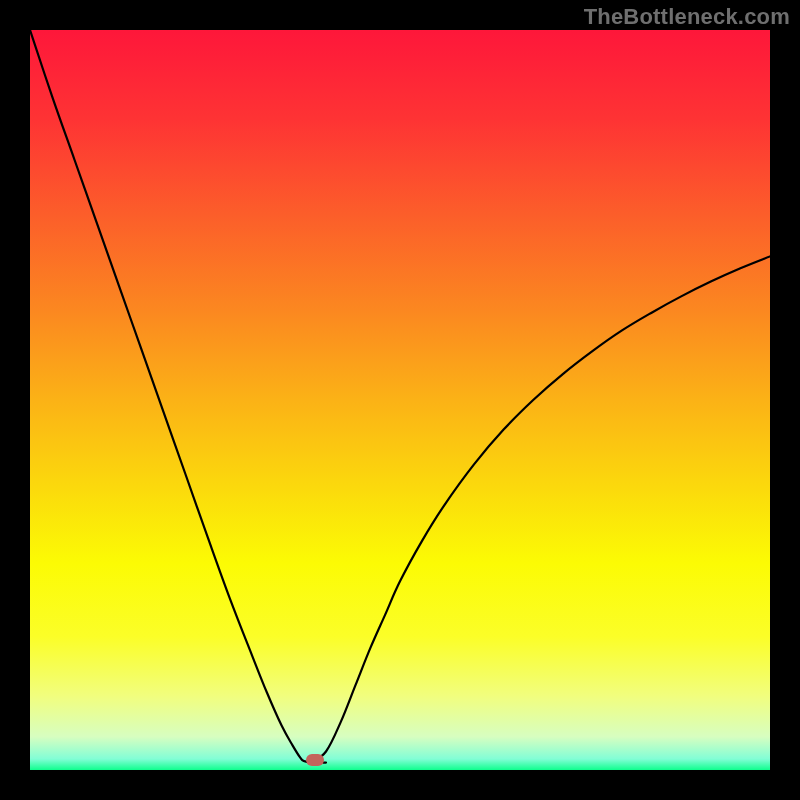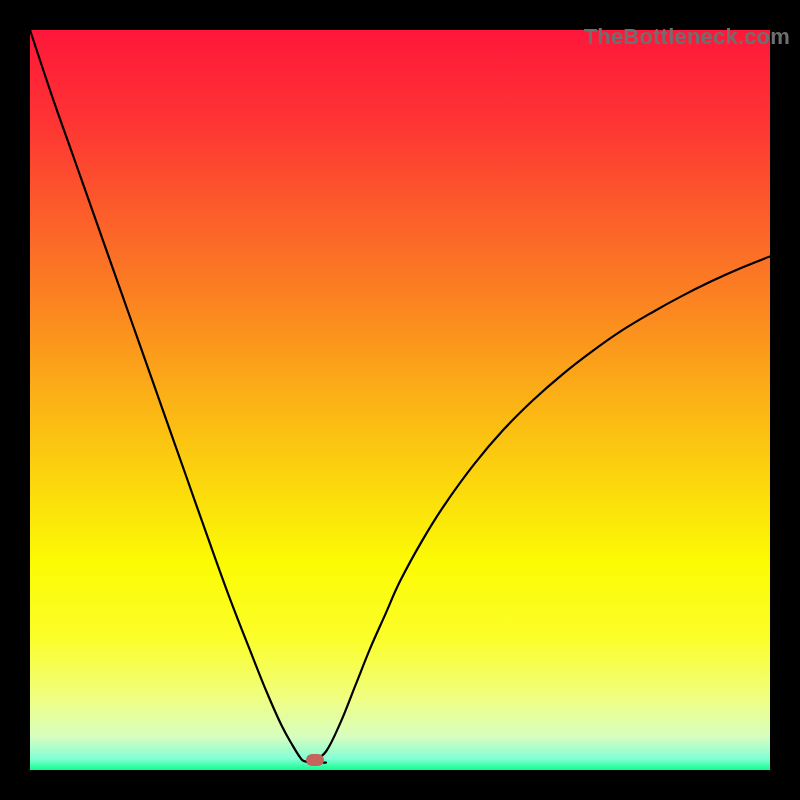--- a/index.html
+++ b/index.html
@@ -84,14 +84,14 @@
     </svg>
 
     <svg class="curve" viewBox="0 0 740 740" preserveAspectRatio="none">
       <path id="curve-left" fill="none" stroke="#000000" stroke-width="2.2" stroke-linecap="round" stroke-linejoin="round" d="M 0.00 0.00 C 4.00 11.99, 14.21 43.29, 22.20 66.60 C 30.19 89.91, 36.41 106.86, 44.40 129.50 C 52.39 152.14, 58.61 169.76, 66.60 192.40 C 74.59 215.04, 80.81 232.66, 88.80 255.30 C 96.79 277.94, 103.01 295.56, 111.00 318.20 C 118.99 340.84, 125.21 358.46, 133.20 381.10 C 141.19 403.74, 147.41 421.36, 155.40 444.00 C 163.39 466.64, 169.61 484.52, 177.60 506.90 C 185.59 529.28, 191.81 547.01, 199.80 568.32 C 207.79 589.63, 215.34 608.38, 222.00 625.30 C 228.66 642.22, 231.47 649.65, 236.80 662.30 C 242.13 674.95, 246.94 686.01, 251.60 695.60 C 256.26 705.19, 259.37 709.85, 262.70 715.58 C 266.03 721.31, 268.10 724.62, 270.10 727.42 C 272.10 730.22, 271.80 730.19, 273.80 731.12 C 275.80 732.05, 277.20 732.33, 281.20 732.60 C 285.20 732.87, 293.34 732.60, 296.00 732.60"></path>
       <path id="curve-right" fill="none" stroke="#000000" stroke-width="2.2" stroke-linecap="round" stroke-linejoin="round" d="M 281.20 732.60 C 283.86 730.60, 290.67 728.83, 296.00 721.50 C 301.33 714.17, 305.47 703.89, 310.80 691.90 C 316.13 679.91, 320.27 668.22, 325.60 654.90 C 330.93 641.58, 335.07 630.55, 340.40 617.90 C 345.73 605.25, 349.87 596.59, 355.20 584.60 C 360.53 572.61, 363.34 564.62, 370.00 551.30 C 376.66 537.98, 384.21 524.32, 392.20 510.60 C 400.19 496.88, 405.08 488.80, 414.40 475.08 C 423.72 461.36, 433.34 447.97, 444.00 434.38 C 454.66 420.79, 462.94 411.19, 473.60 399.60 C 484.26 388.01, 492.54 379.99, 503.20 370.00 C 513.86 360.01, 522.14 352.89, 532.80 344.10 C 543.46 335.31, 551.74 329.02, 562.40 321.16 C 573.06 313.30, 581.34 307.37, 592.00 300.44 C 602.66 293.51, 610.94 288.81, 621.60 282.68 C 632.26 276.55, 640.54 271.99, 651.20 266.40 C 661.86 260.81, 670.14 256.66, 680.80 251.60 C 691.46 246.54, 699.74 242.81, 710.40 238.28 C 721.06 233.75, 734.67 228.57, 740.00 226.44"></path>
     </svg>
 
     <div id="marker" class="marker" style="left: 284.9px; top: 730.38px; background: rgb(196, 100, 92);"></div>
   </div>
 
-  <div class="watermark" style="color: rgb(111, 111, 111); margin-top: 20px;">TheBottleneck.com</div>
+  <div class="watermark" style="color: rgb(111, 111, 111);">TheBottleneck.com</div>
 </div>
 
 </body></html>

